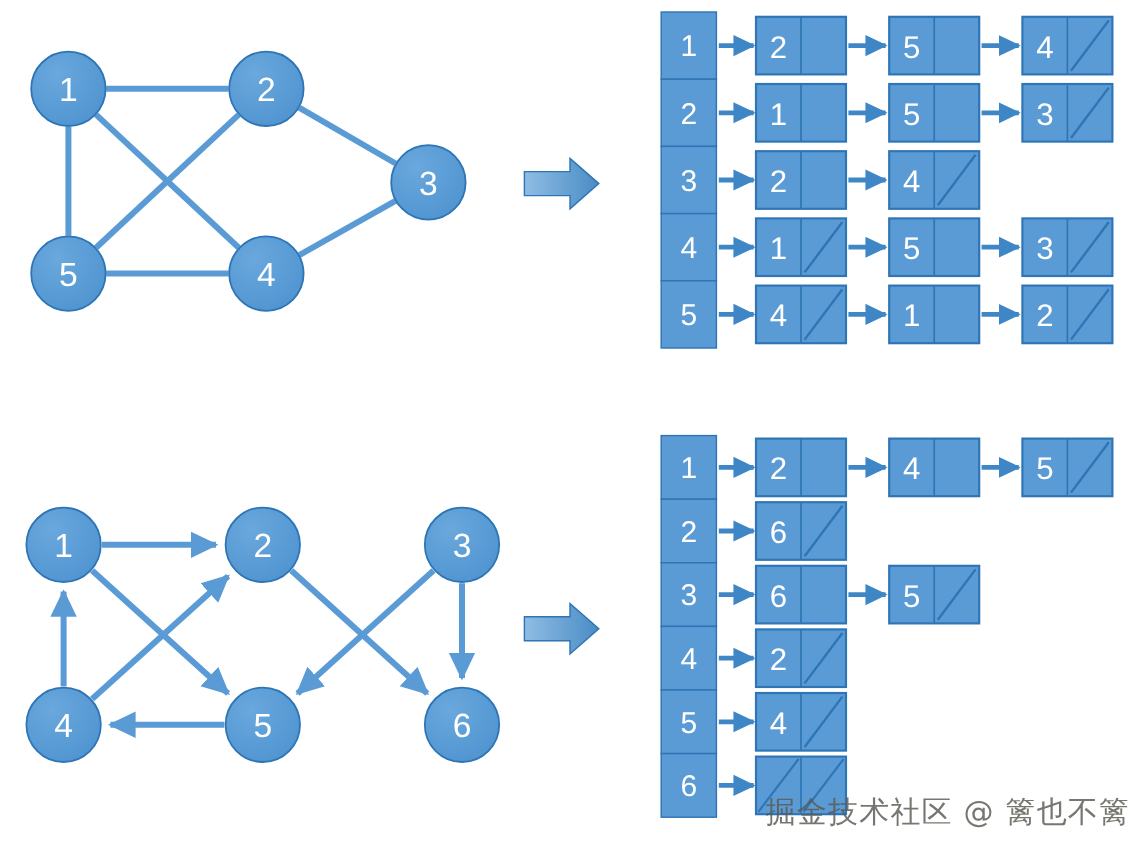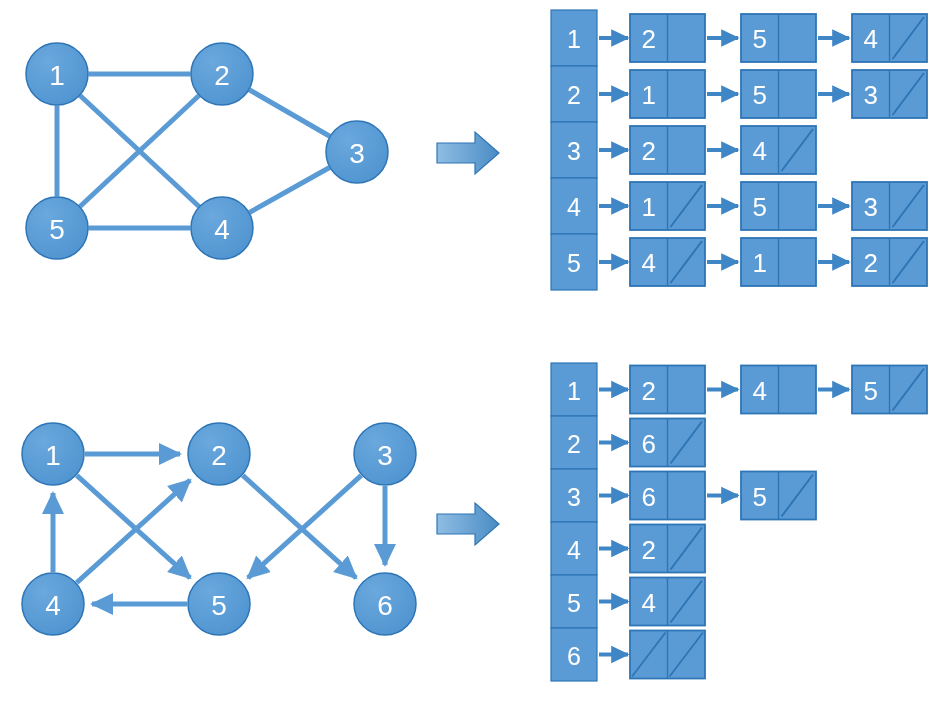--- a/index.html
+++ b/index.html
@@ -344,14 +344,15 @@
           <circle cx="385" cy="604" r="31" fill="url(#nodeGrad)" stroke="#2e75b6" stroke-width="1.5"></circle>
           <text x="385" y="605" class="node-label">6</text>
         </g>
       </g>
     <g id="convert-layer">
         <polygon points="437,143 475,143 475,132 499,153 475,174 475,163 437,163" fill="url(#blockArrowGrad)" stroke="#2e75b6" stroke-width="1.2" stroke-linejoin="miter" aria-label="converts-to"></polygon>
         <polygon points="437,514 475,514 475,503 499,524 475,545 475,534 437,534" fill="url(#blockArrowGrad)" stroke="#2e75b6" stroke-width="1.2" stroke-linejoin="miter" aria-label="converts-to"></polygon>
       </g>
   </svg>
 
+  <div class="watermark" id="watermark" style="left: 638px; top: 660px; color: rgb(90, 90, 82);">掘金技术社区 @ 篱也不篱</div>
 
 </div>
 
 </body></html>

